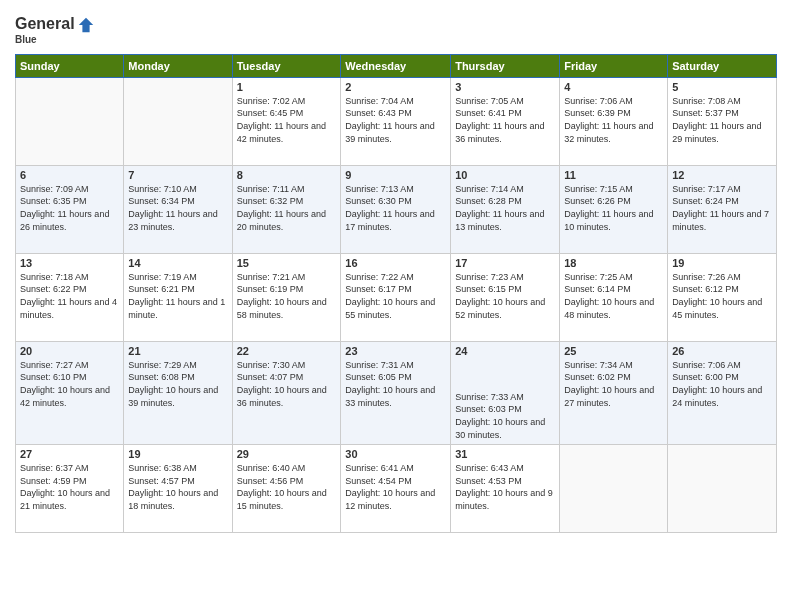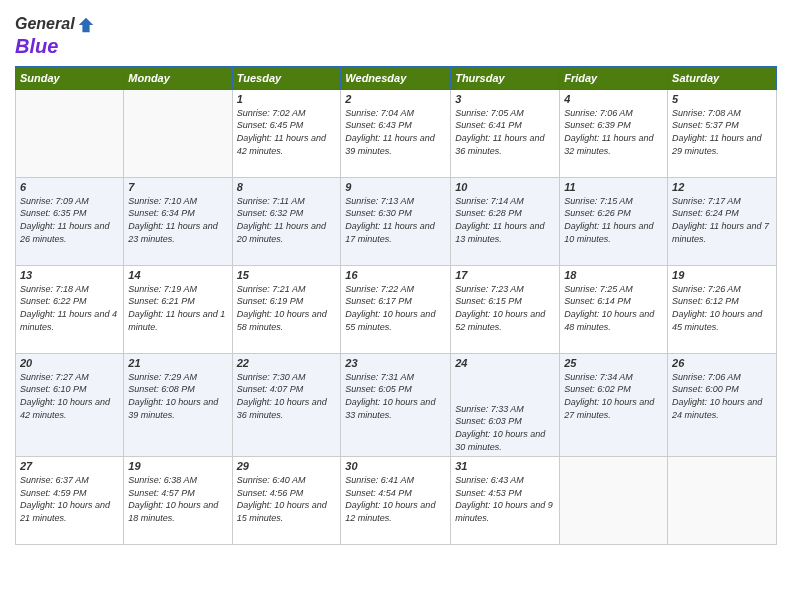--- a/index.html
+++ b/index.html
@@ -8,21 +8,20 @@
       background: #fff;
       width: 792px;
       height: 612px;
       overflow: hidden;
     }
     .container {
       width: 792px;
       height: 612px;
       padding: 10px 15px;
       background: #fff;
-      font-style: italic;
     }
     .header {
       display: flex;
       justify-content: space-between;
       align-items: flex-start;
       margin-bottom: 8px;
     }
     .logo {
       display: flex;
       align-items: center;
@@ -86,21 +85,21 @@
   <div class="header">
     <div class="logo">
       <div>
         <div style="font-size:16px;font-weight:bold;color:#333;line-height:1.2;">
           General<span style="display:inline-block;width:18px;height:18px;margin-left:2px;vertical-align:middle;">
             <svg viewBox="0 0 20 20" xmlns="http://www.w3.org/2000/svg">
               <polygon points="10,2 18,10 14,10 14,18 6,18 6,10 2,10" fill="#2b6bb5"></polygon>
             </svg>
           </span>
         </div>
-        <div style="font-size:20px;font-weight:bold;color:#6d28d9;line-height:1.2;">Blue</div>
+        <div style="font-size:10px;font-weight:bold;color:#404040;line-height:1.2;">Blue</div>
       </div>
     </div>
     <div class="title-block">
       <div class="month-title"></div>
       <div class="subtitle"></div>
     </div>
   </div>
 
   <table class="calendar">
     <thead>

